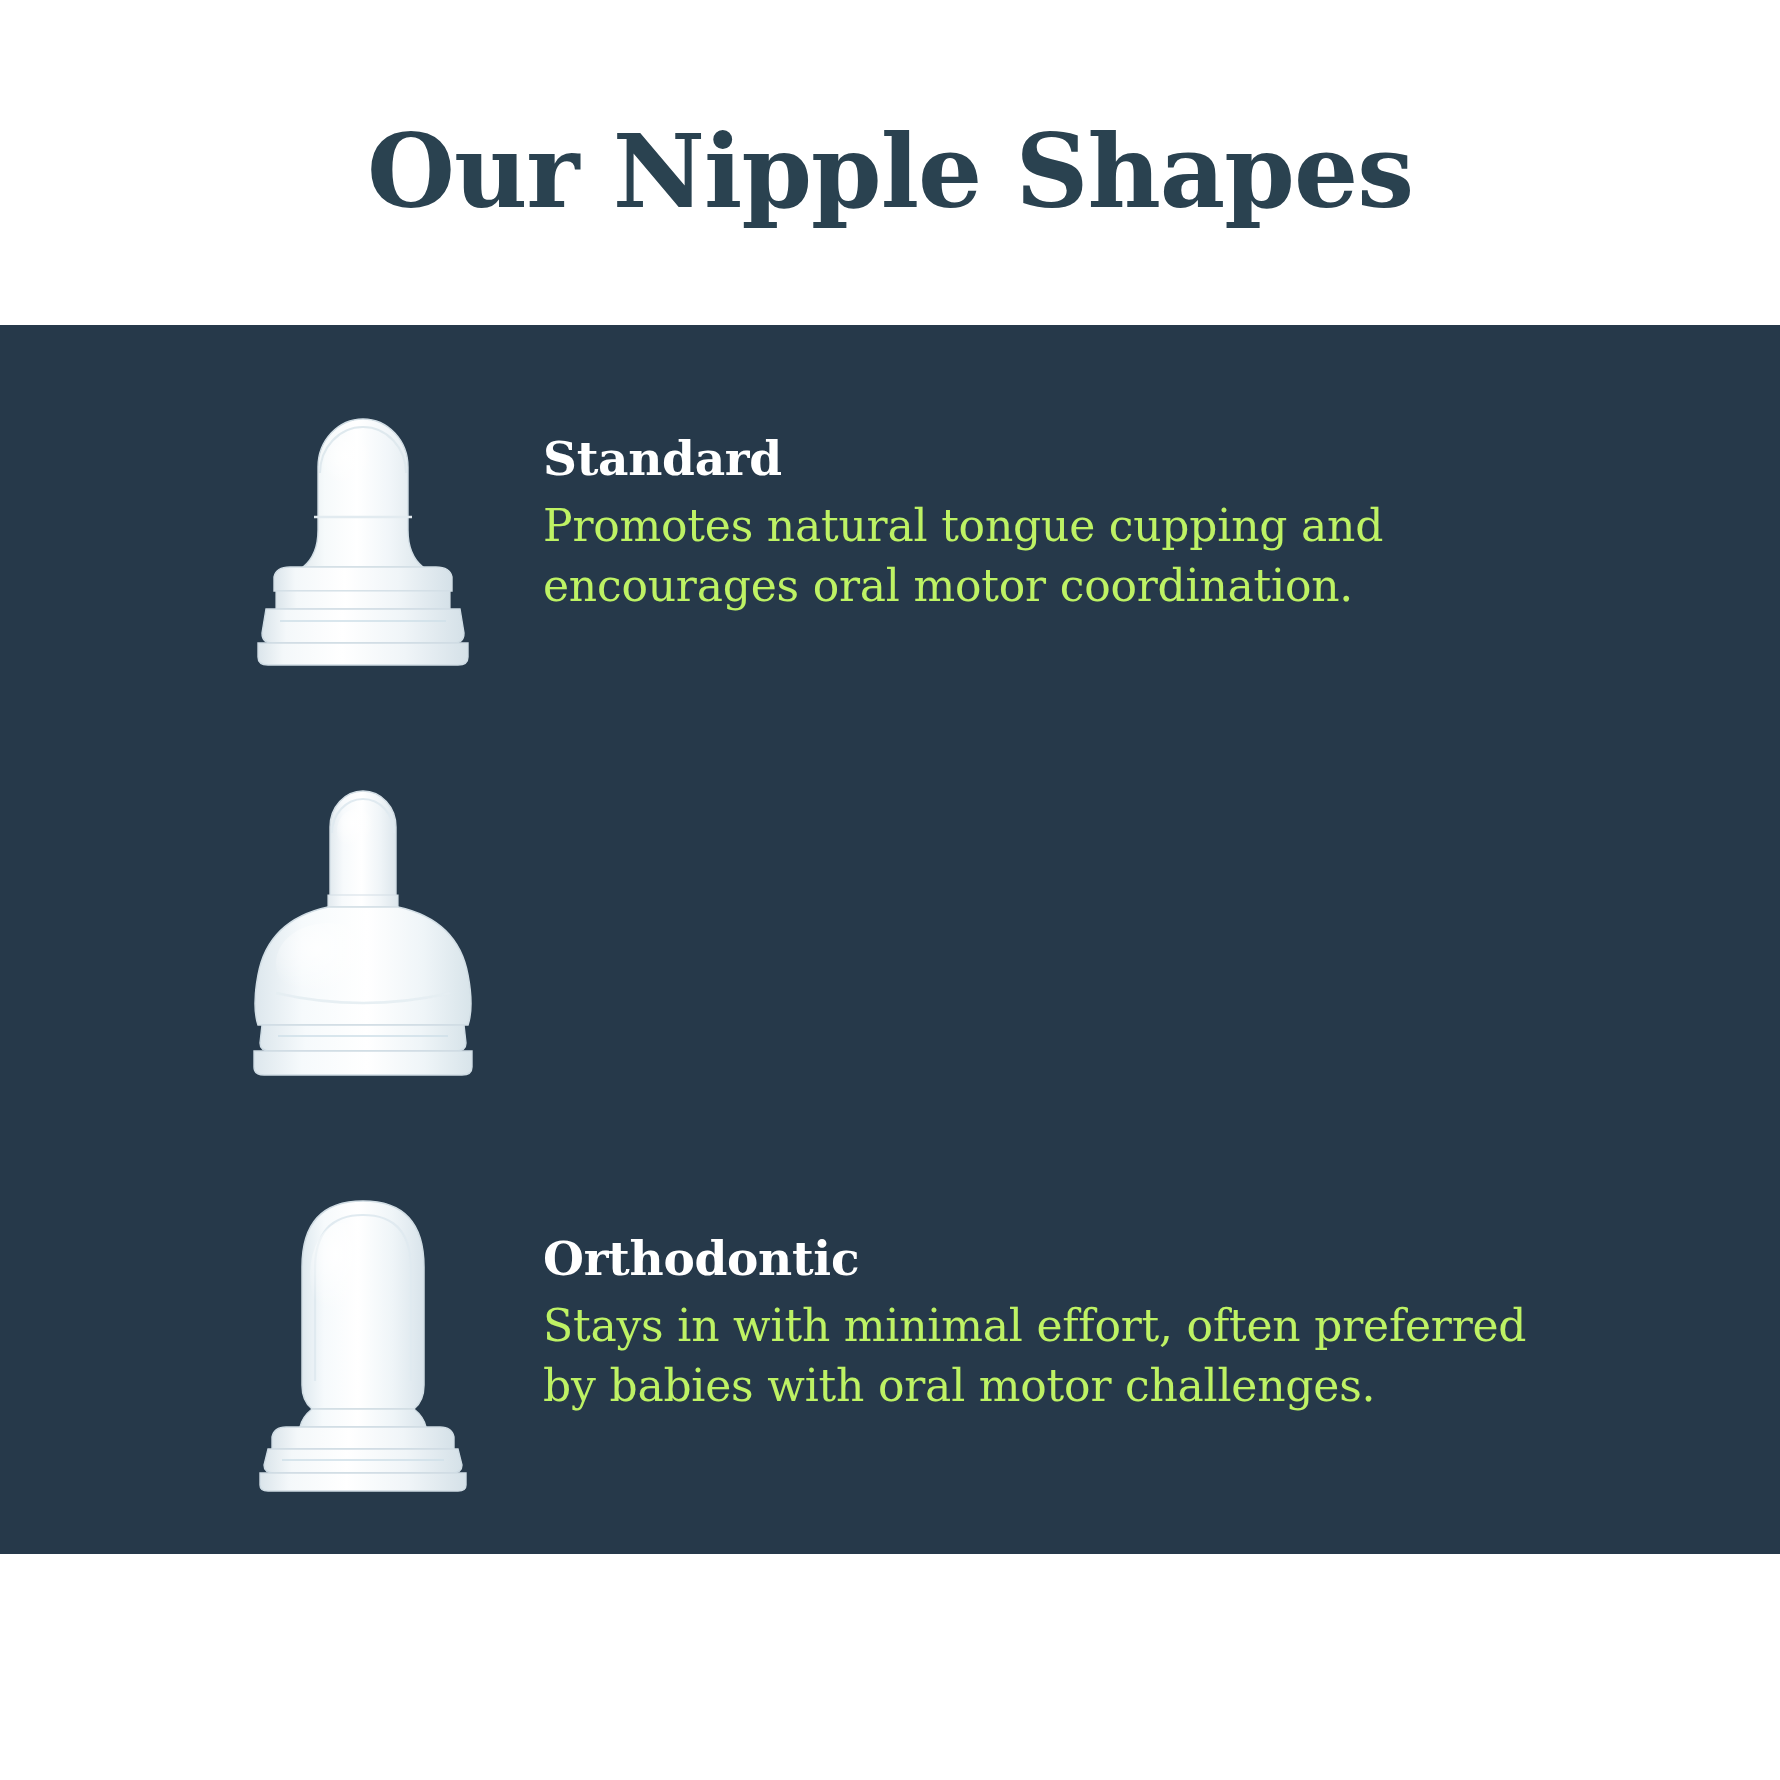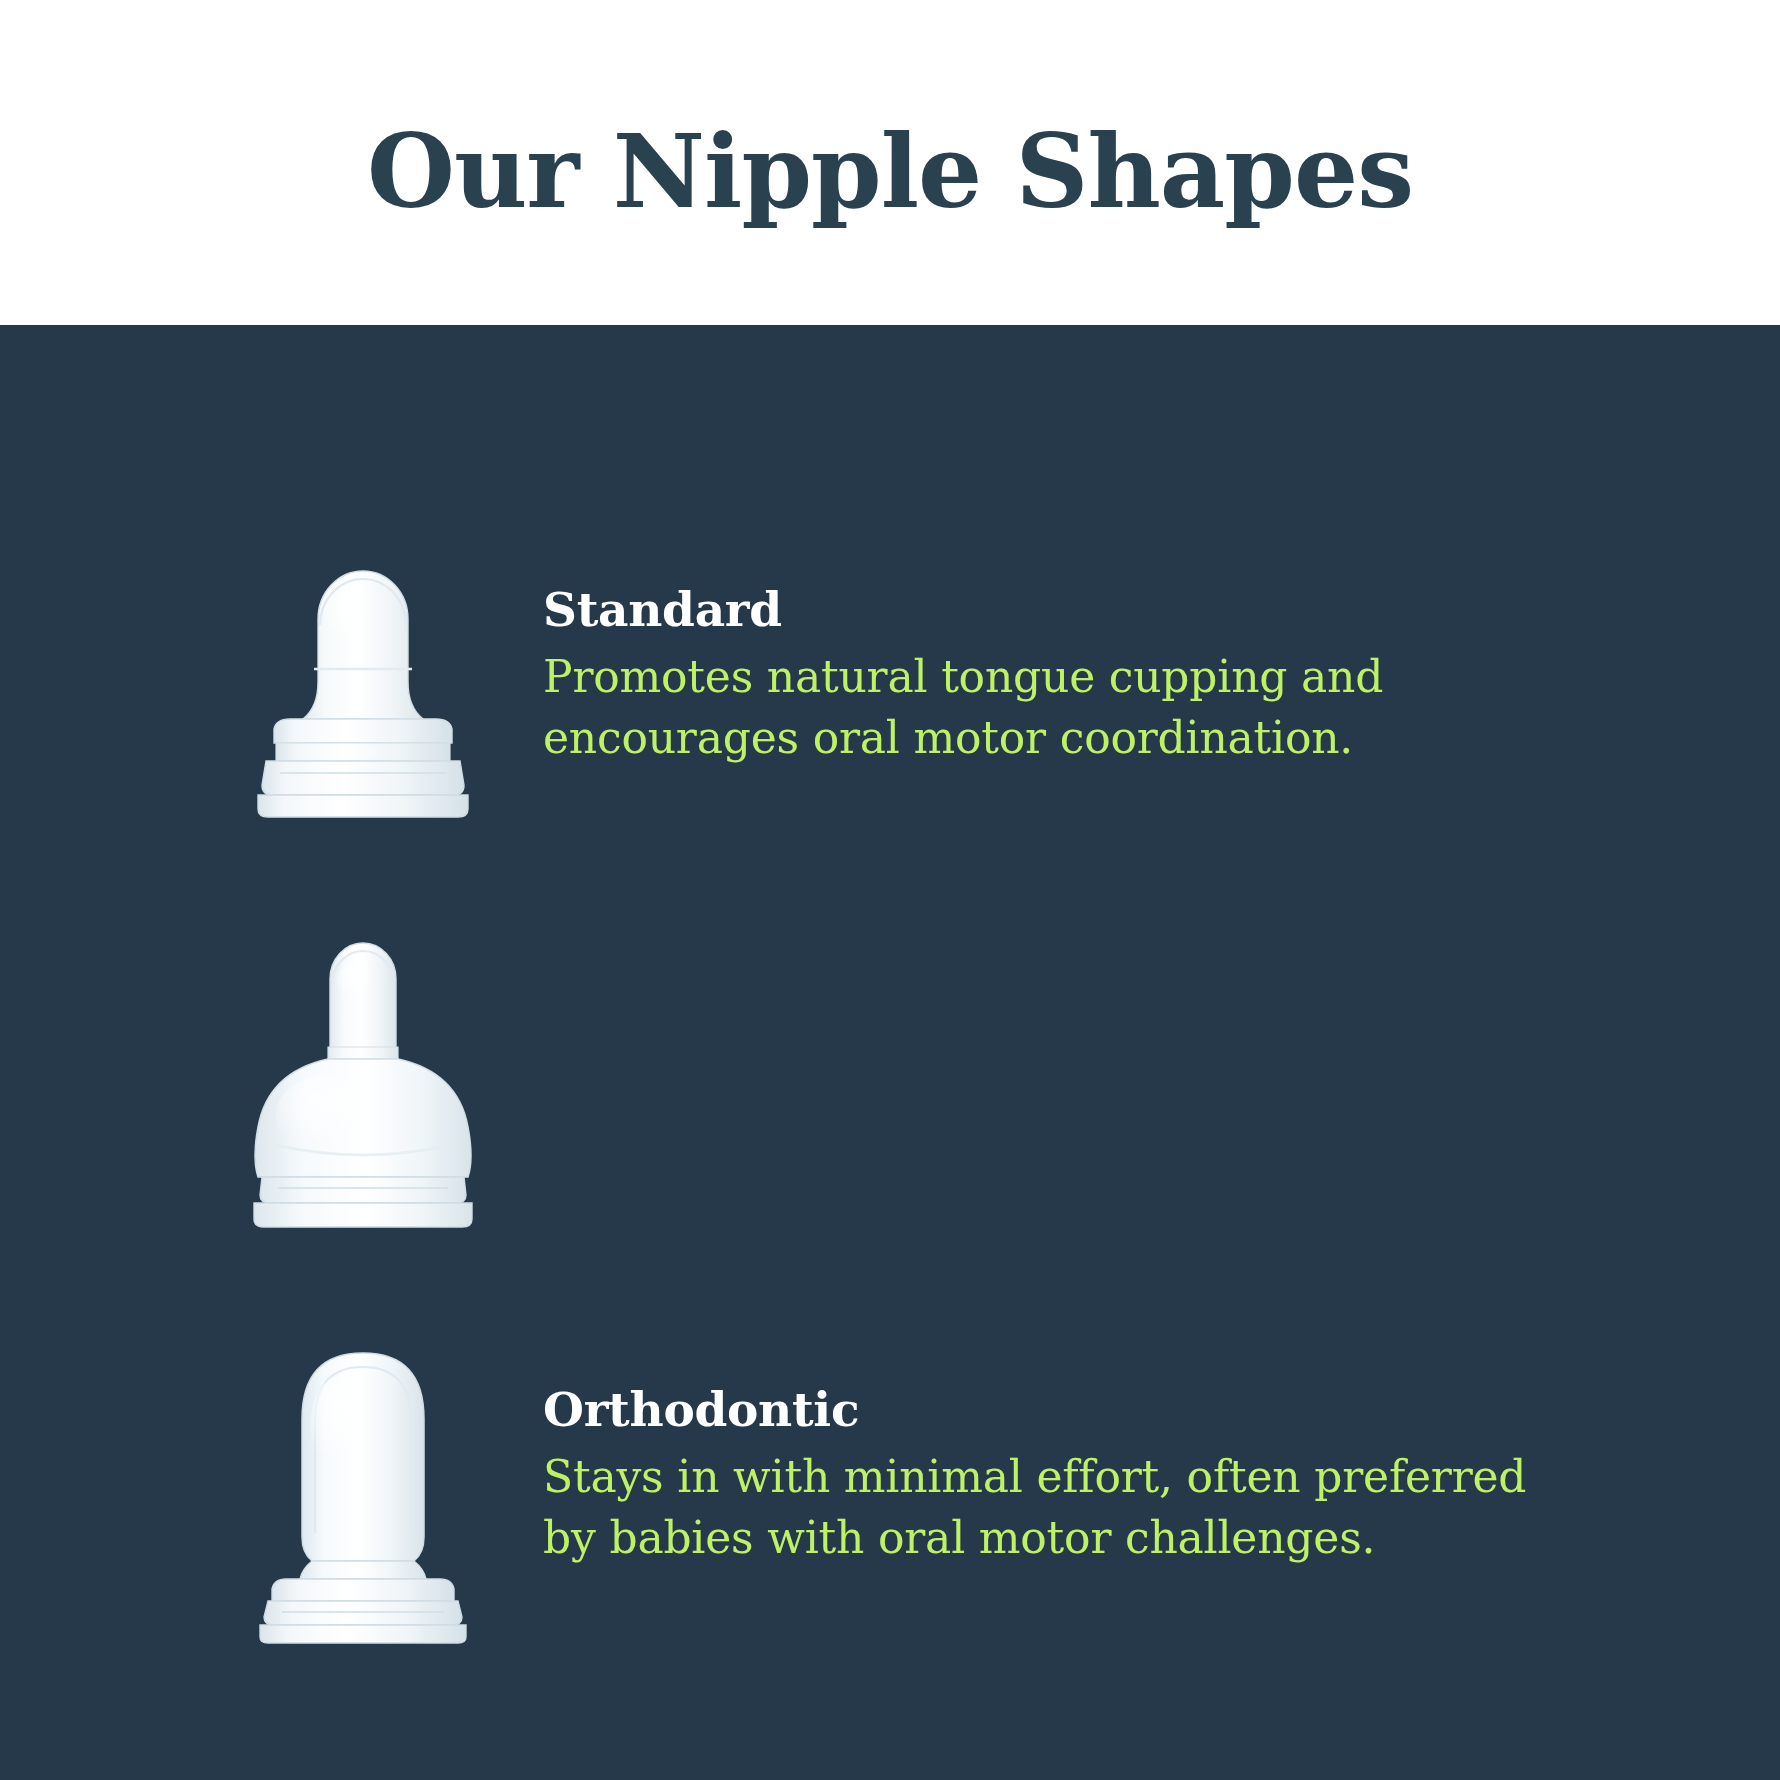--- a/index.html
+++ b/index.html
@@ -10,21 +10,21 @@
     width: 1780px;
     height: 1780px;
     background: #ffffff;
     font-family: "Liberation Sans", sans-serif;
     overflow: hidden;
   }
 
   .poster {
     position: relative;
     width: 1780px;
-    height: 1780px;
+    height: 1554px;
     background: #ffffff;
     overflow: hidden;
   }
 
   
   .header-band {
     position: absolute;
     left: 0;
     top: 0;
     width: 1780px;
@@ -58,22 +58,21 @@
   }
 
   .rows {
     position: absolute;
     left: 0;
     top: 0;
     width: 1780px;
     height: 1455px;
     display: flex;
     flex-direction: column;
-    justify-content: center;
-    padding-top: 48px;
+    justify-content: flex-start;
     box-sizing: border-box;
   }
 
   .row {
     display: flex;
     align-items: center;
     width: 1780px;
     box-sizing: border-box;
     padding-left: 210px;
     padding-right: 120px;

